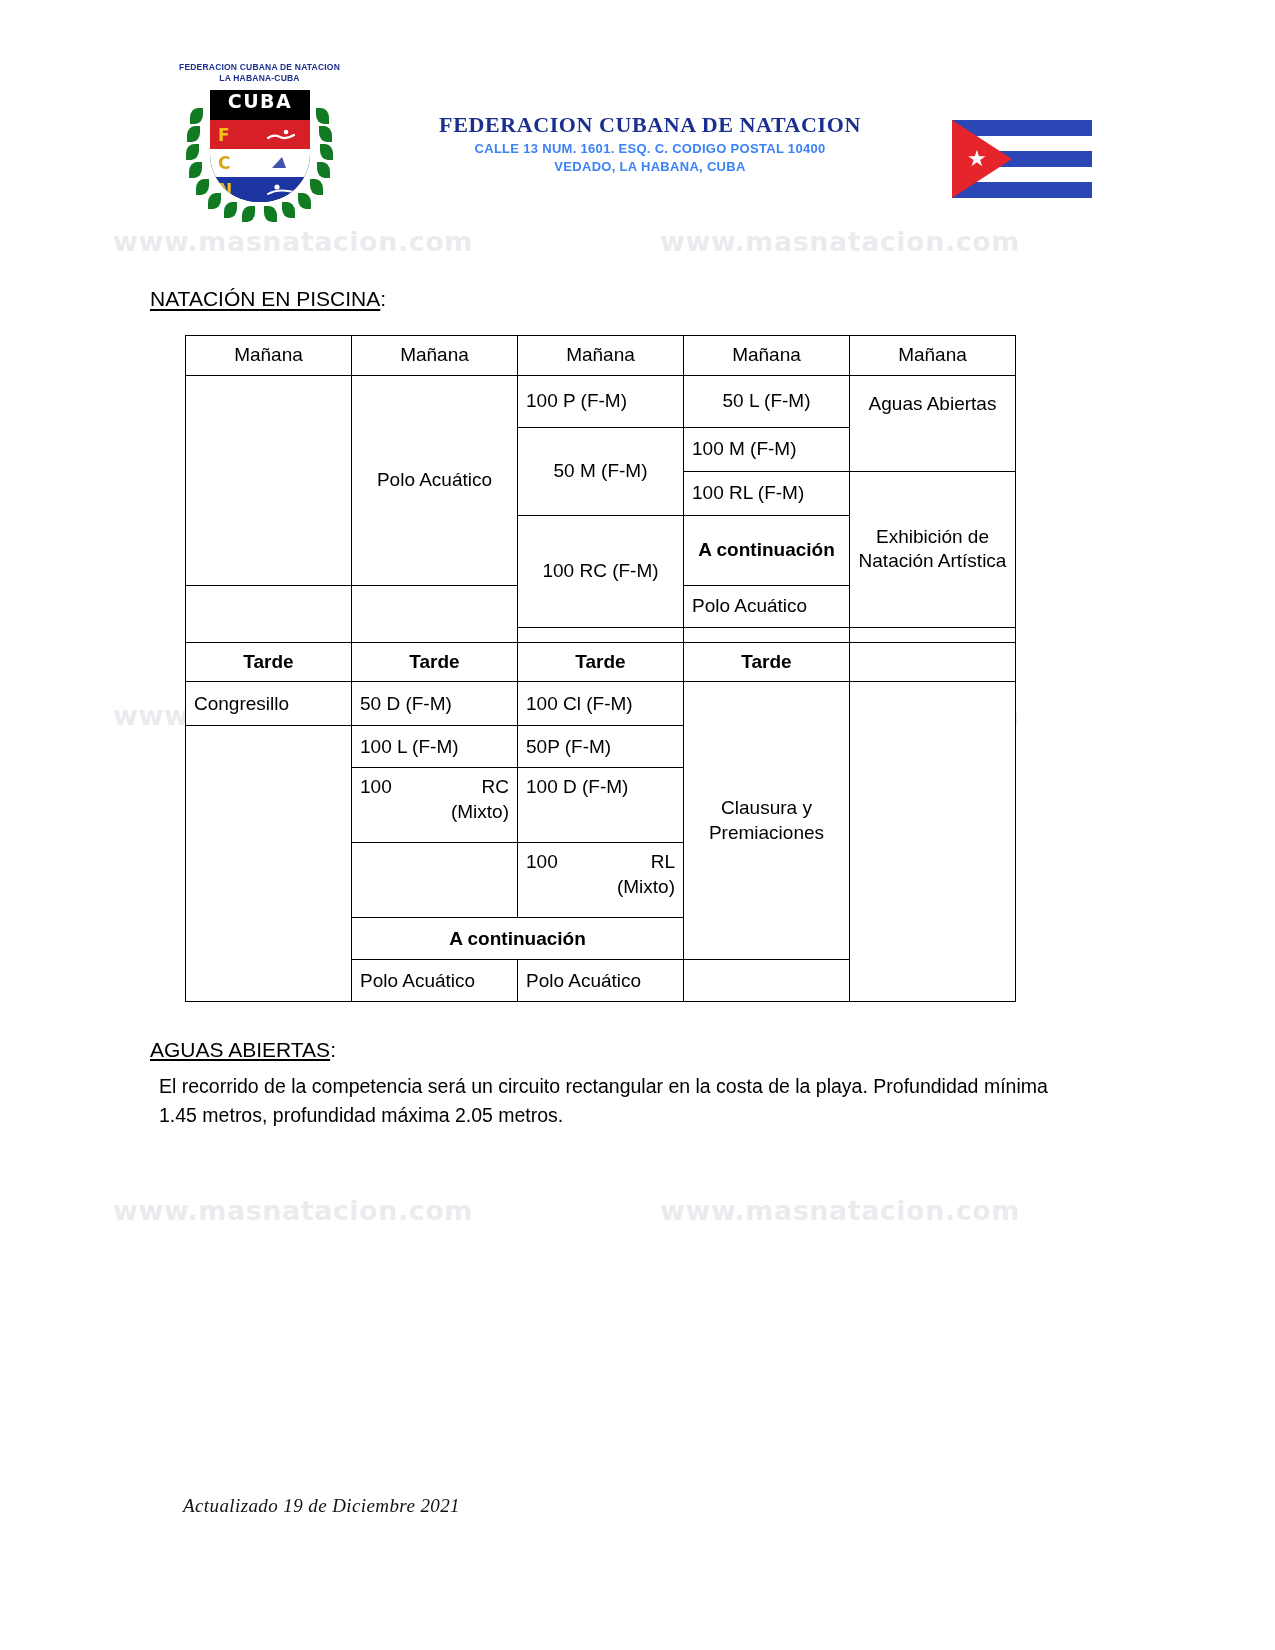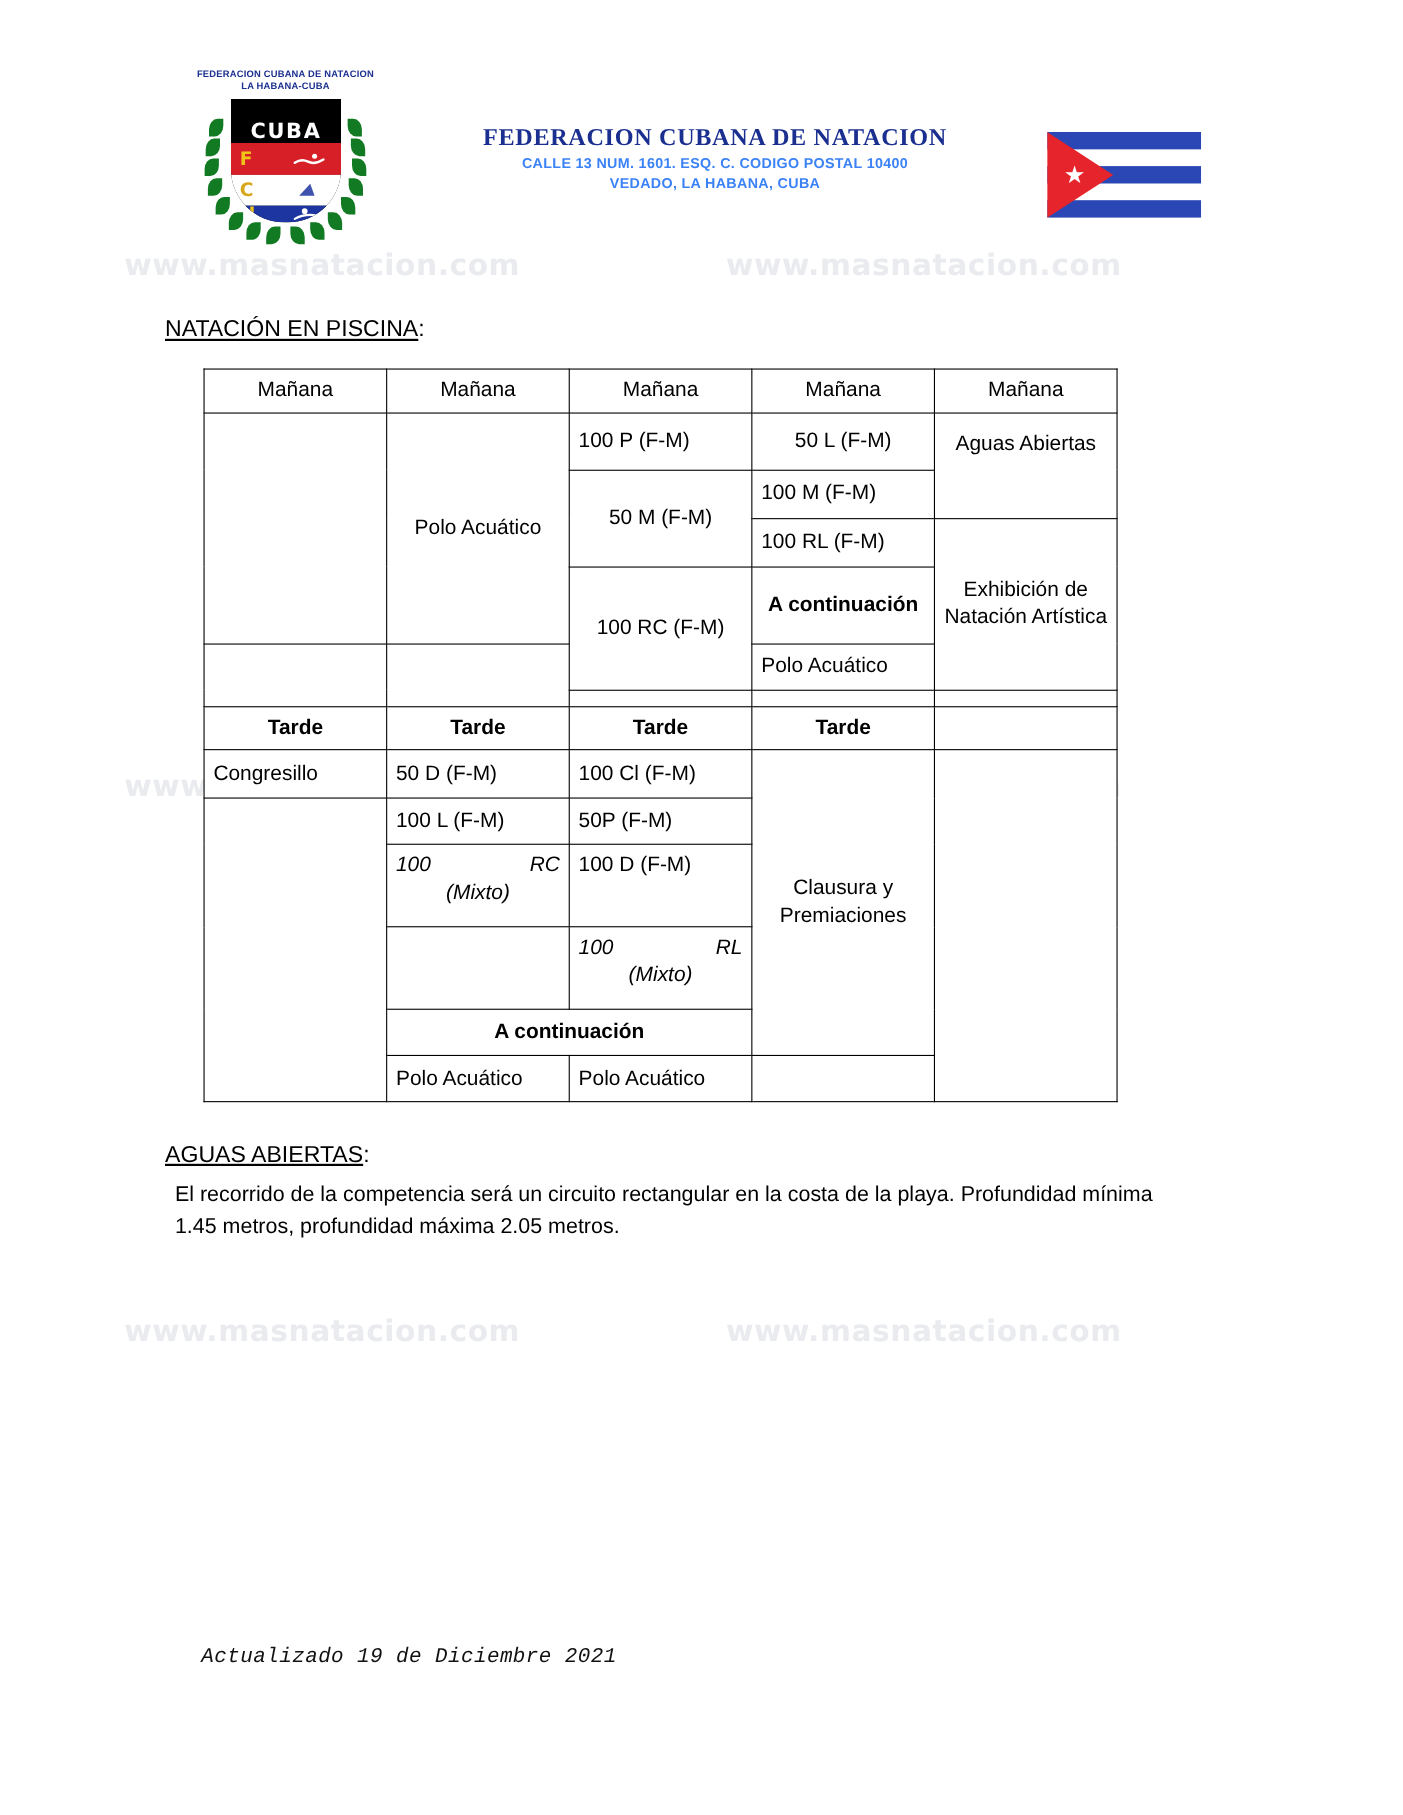--- a/index.html
+++ b/index.html
@@ -42,21 +42,21 @@
     font-size:8.5px; font-weight:700; color:#1a2f8f; line-height:1.25;
     letter-spacing:.2px;
   }
   .shield-wrap { position:relative; width:175px; height:140px; margin-top:3px; }
   .shield {
     position:absolute; left:38px; top:4px; width:100px; height:112px;
     background:#000; border-radius:0 0 48px 48px; overflow:hidden;
     display:flex; flex-direction:column;
   }
   .shield .band { position:relative; width:100%; }
-  .band-cuba { height:40px; background:#000; display:flex; align-items:flex-end; justify-content:center; }
+  .band-cuba { height:30px; background:#000; display:flex; align-items:flex-start; justify-content:center; }
   .band-cuba span { color:#fff; font-weight:700; font-size:19px; letter-spacing:1.5px; font-family:"DejaVu Sans", sans-serif; }
   .band-red { height:29px; background:#d61f26; }
   .band-white { height:28px; background:#fff; }
   .band-blue { flex:1; background:#1d35a0; }
   .band-letter {
     position:absolute; left:8px; top:50%; transform:translateY(-50%);
     font-weight:700; font-size:17px; font-family:"DejaVu Sans", sans-serif;
   }
   .l-f { color:#f0c419; }
   .l-c { color:#d8a61b; }
@@ -124,36 +124,36 @@
     padding:7px 8px;
     vertical-align:middle;
     line-height:1.3;
     background:#fff;
   }
   td.c { text-align:center; }
   td.l { text-align:left; }
   td.shaded { background:#e8e8ec; font-weight:700; text-align:center; }
   td.period { background:#efefef; text-align:center; font-size:19px; }
   td.period.bold { font-weight:700; }
-  td.spread { text-align:center;font-style:italic; }
+  td.spread { text-align:right; }
   td.spread .sp {
     display:flex; justify-content:space-between; width:100%;
   }
   td.empty { }
 
   
   .aguas { margin:36px 0 0 150px; width:930px; }
   .aguas .ttl { font-size:21px; }
   .aguas p { font-size:19.5px; margin:10px 0 0 0; line-height:1.45; }
   .aguas p.indent { margin-left:9px; }
 
   
   .footer {
     position:absolute; left:183px; top:1495px;
-    font-family:Liberation Mono, monospace;
+    font-family:Liberation Serif, serif;
     font-style:italic;
     font-size:19px;
     color:#111;
     letter-spacing:.4px;
   }
 </style>
 </head>
 <body>
 
 <div id="wm-layer">

